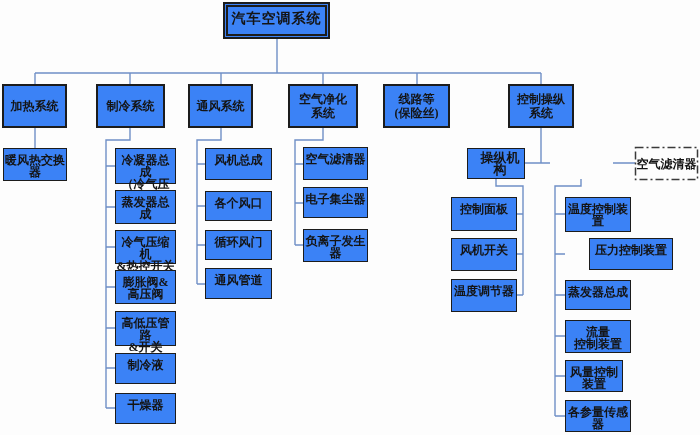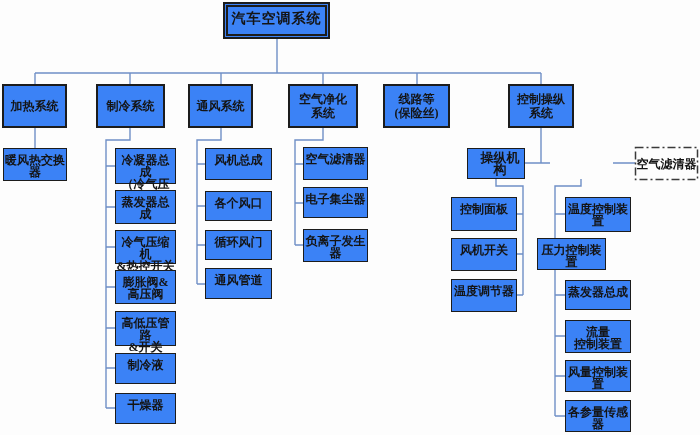--- a/index.html
+++ b/index.html
@@ -134,30 +134,30 @@
   <div class="box" style="left:451px;top:238px;width:66px;height:33px">
     <span class="label">风机开关</span>
   </div>
   <div class="box" style="left:451px;top:279px;width:66px;height:33px">
     <span class="label">温度调节器</span>
   </div>
 
   <div class="box" style="left:565px;top:197px;width:66px;height:35px">
     <span class="label">温度控制装置</span>
   </div>
-  <div class="box" style="left:537px;top:238px;width:69px;height:32px">
+  <div class="box" style="left:589px;top:238px;width:84px;height:32px">
     <span class="label">压力控制装置</span>
   </div>
   <div class="box" style="left:565px;top:280px;width:66px;height:30px">
     <span class="label">蒸发器总成</span>
   </div>
   <div class="box" style="left:565px;top:320px;width:66px;height:33px">
     <span class="label">流量
 控制装置</span>
   </div>
-  <div class="box" style="left:565px;top:360px;width:66px;height:32px">
+  <div class="box" style="left:565px;top:360px;width:58px;height:32px">
     <span class="label">风量控制装置</span>
   </div>
   <div class="box" style="left:565px;top:400px;width:66px;height:32px">
     <span class="label">各参量传感器</span>
   </div>
 
 </div>
 
 </body></html>

